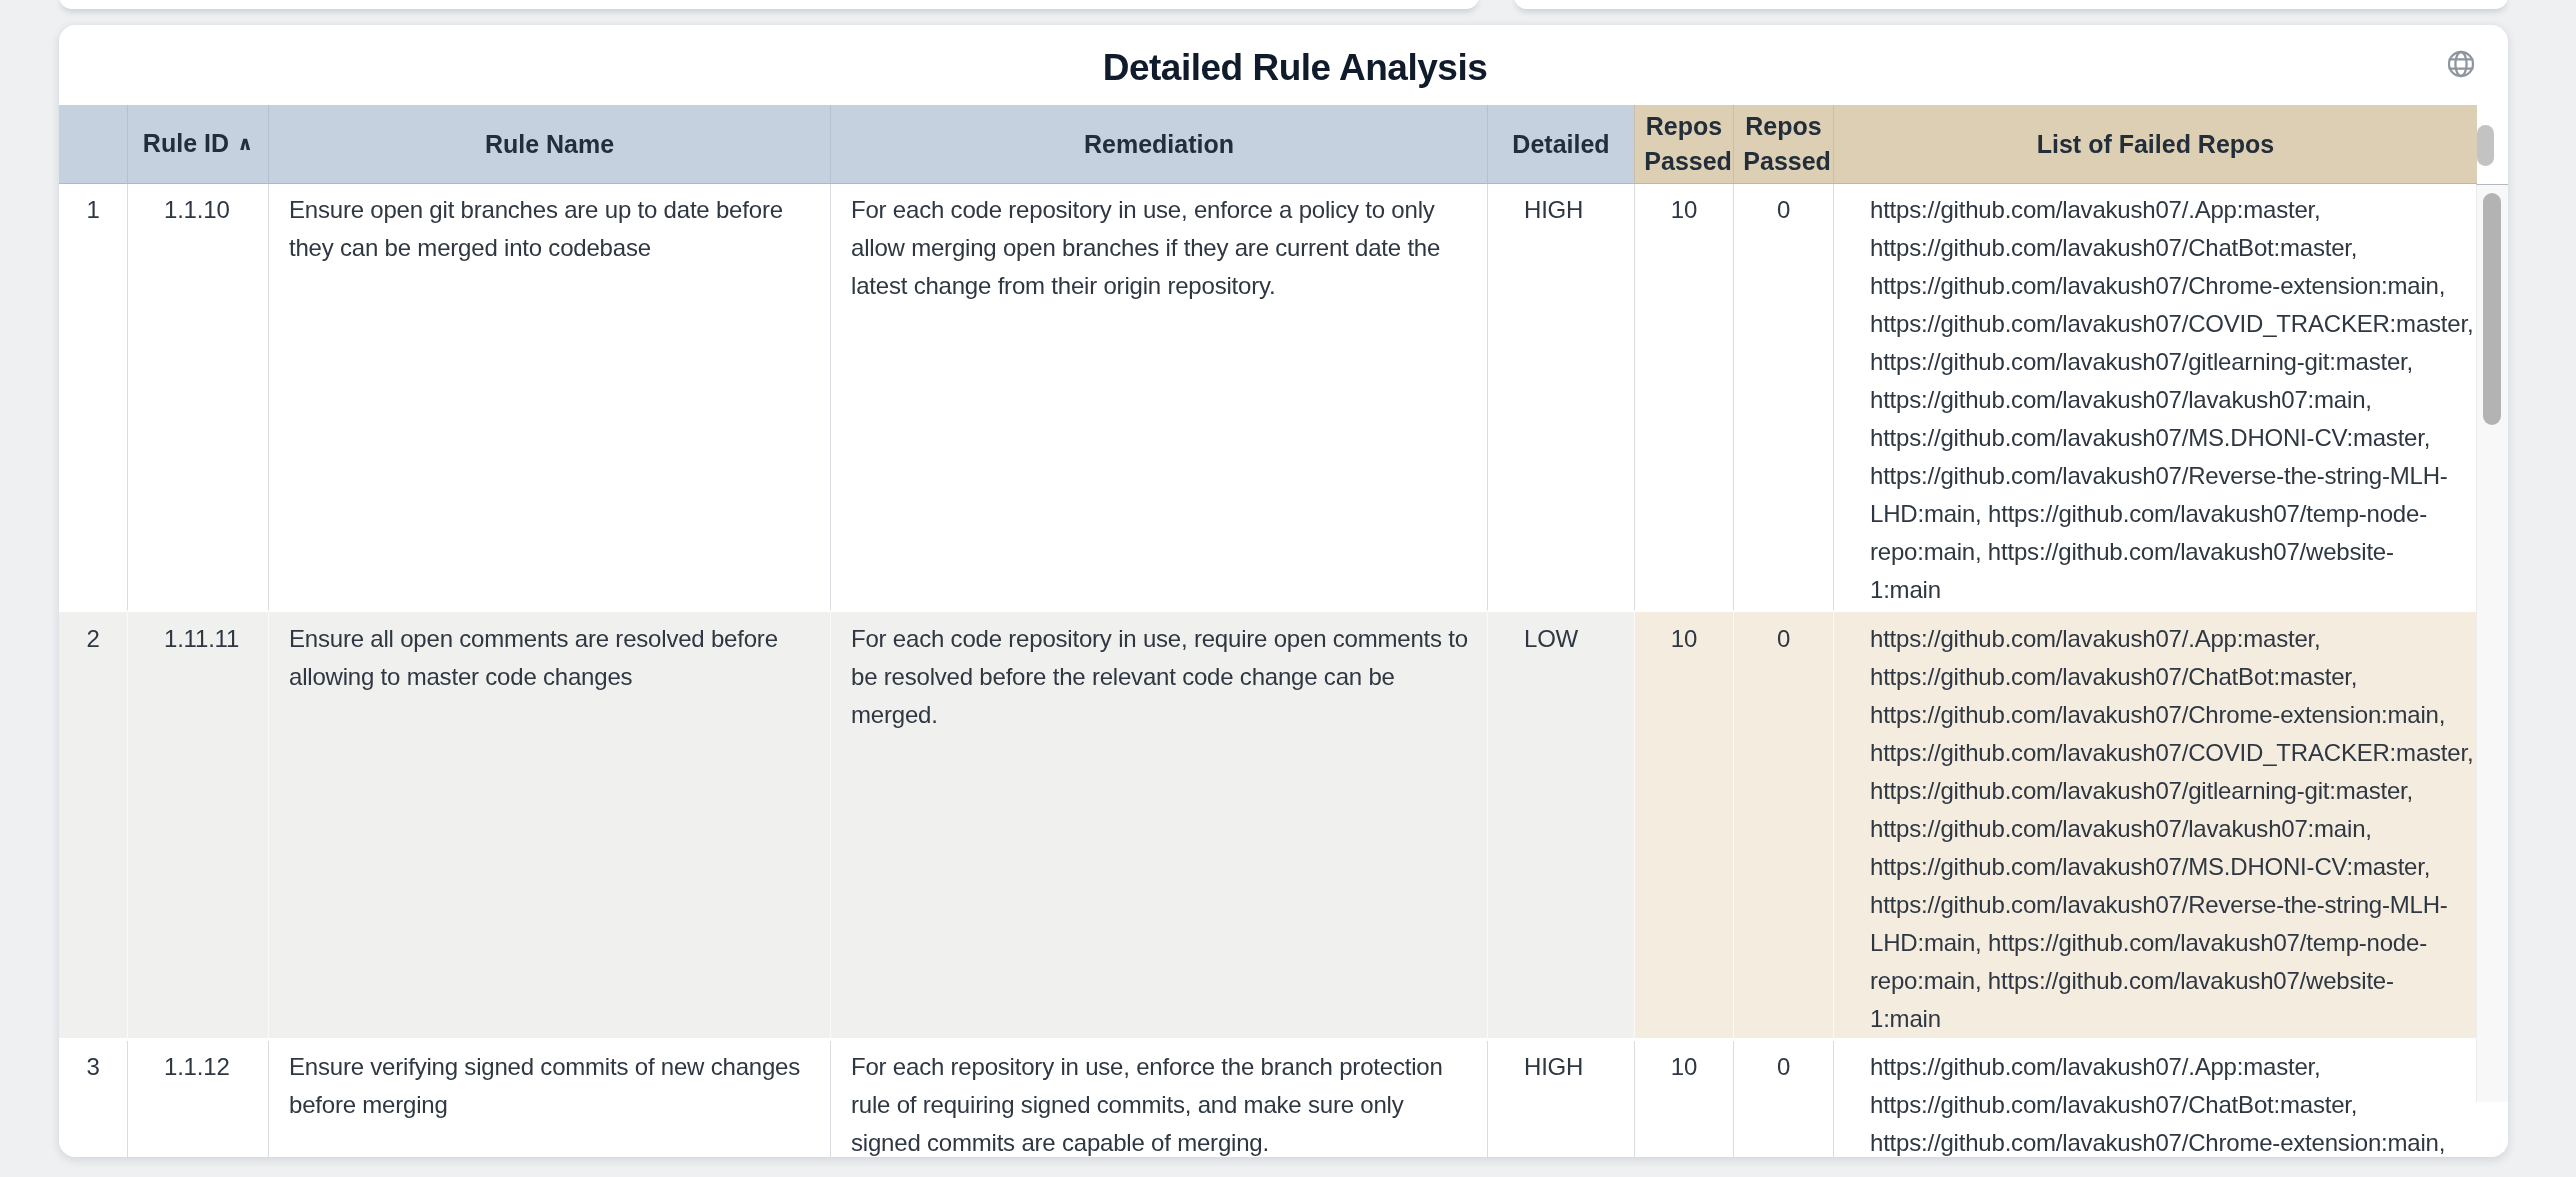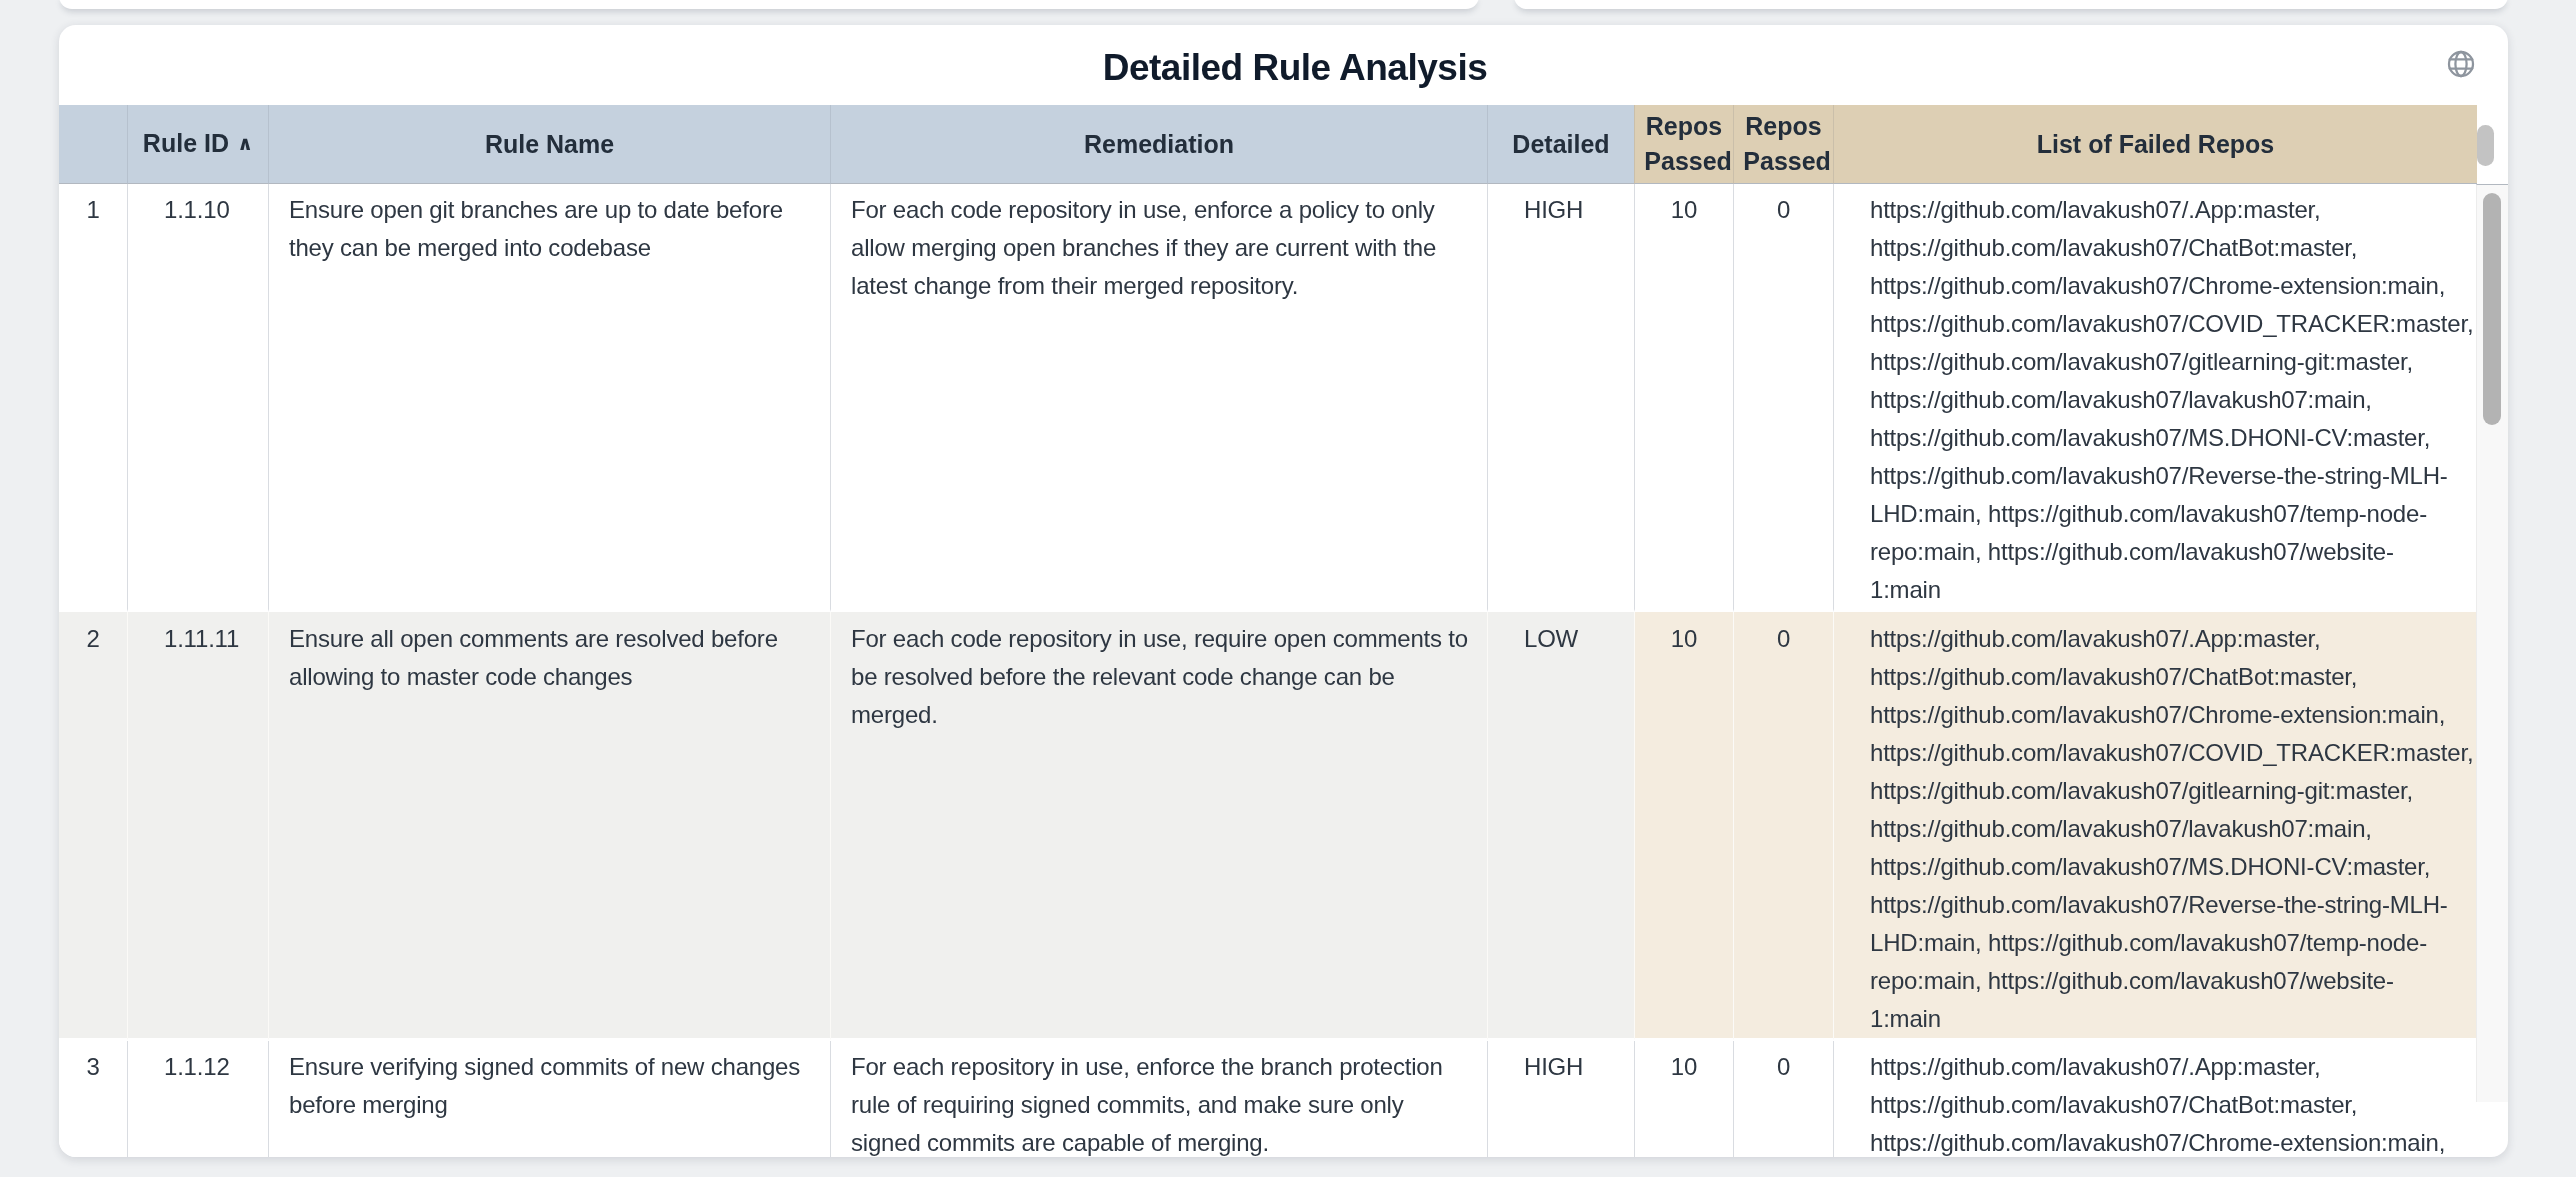--- a/index.html
+++ b/index.html
@@ -126,21 +126,21 @@
             <th class="col-right"><span>Repos Passed</span></th>
             <th class="col-right"><span>Repos Passed</span></th>
             <th class="col-right"><span>List of Failed Repos</span></th>
           </tr>
         </thead>
       <tbody id="body-rows">
           <tr>
             <td class="col-left cell-index al-center">1</td>
             <td class="col-left cell-rule-id">1.1.10</td>
             <td class="col-left cell-rule-name">Ensure open git branches are up to date before they can be merged into codebase</td>
-            <td class="col-left cell-remediation">For each code repository in use, enforce a policy to only allow merging open branches if they are current with the latest change from their merged repository.</td>
+            <td class="col-left cell-remediation">For each code repository in use, enforce a policy to only allow merging open branches if they are current date the latest change from their origin repository.</td>
             <td class="col-left cell-severity">HIGH</td>
             <td class="col-right cell-repos-failed al-center">10</td>
             <td class="col-right cell-repos-passed al-center">0</td>
             <td class="col-right cell-failed-repos">https://github.com/lavakush07/.App:master, https://github.com/lavakush07/ChatBot:master, https://github.com/lavakush07/Chrome-extension:main, https://github.com/lavakush07/COVID_TRACKER:master, https://github.com/lavakush07/gitlearning-git:master, https://github.com/lavakush07/lavakush07:main, https://github.com/lavakush07/MS.DHONI-CV:master, https://github.com/lavakush07/Reverse-the-string-MLH-LHD:main, https://github.com/lavakush07/temp-node-repo:main, https://github.com/lavakush07/website-1:main</td>
           </tr>
           <tr class="striped">
             <td class="col-left cell-index al-center">2</td>
             <td class="col-left cell-rule-id">1.11.11</td>
             <td class="col-left cell-rule-name">Ensure all open comments are resolved before allowing to master code changes</td>
             <td class="col-left cell-remediation">For each code repository in use, require open comments to be resolved before the relevant code change can be merged.</td>

